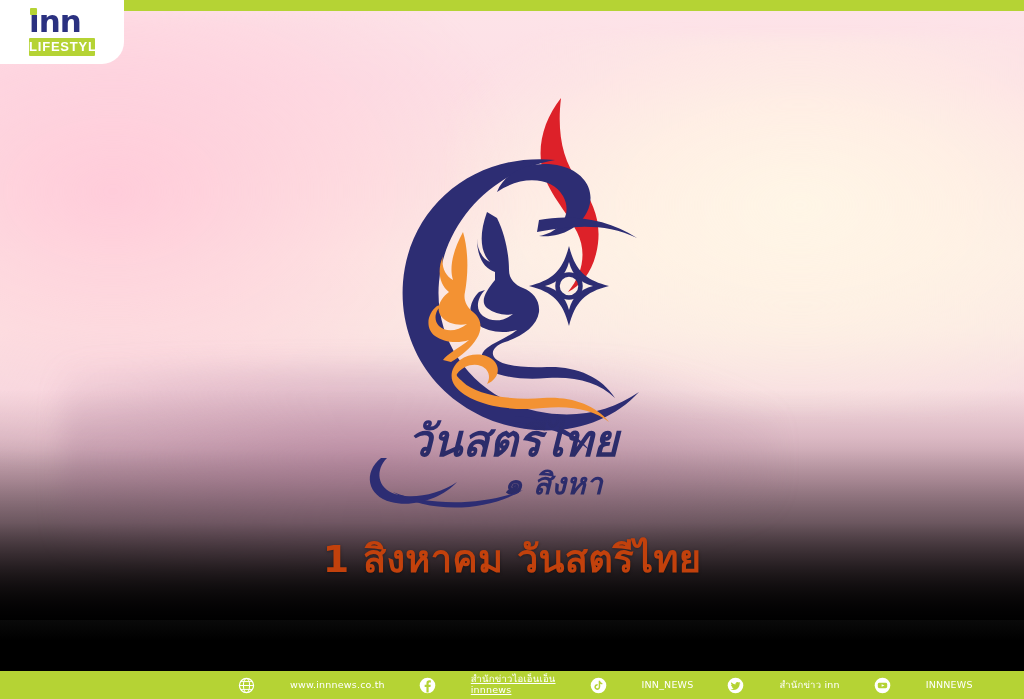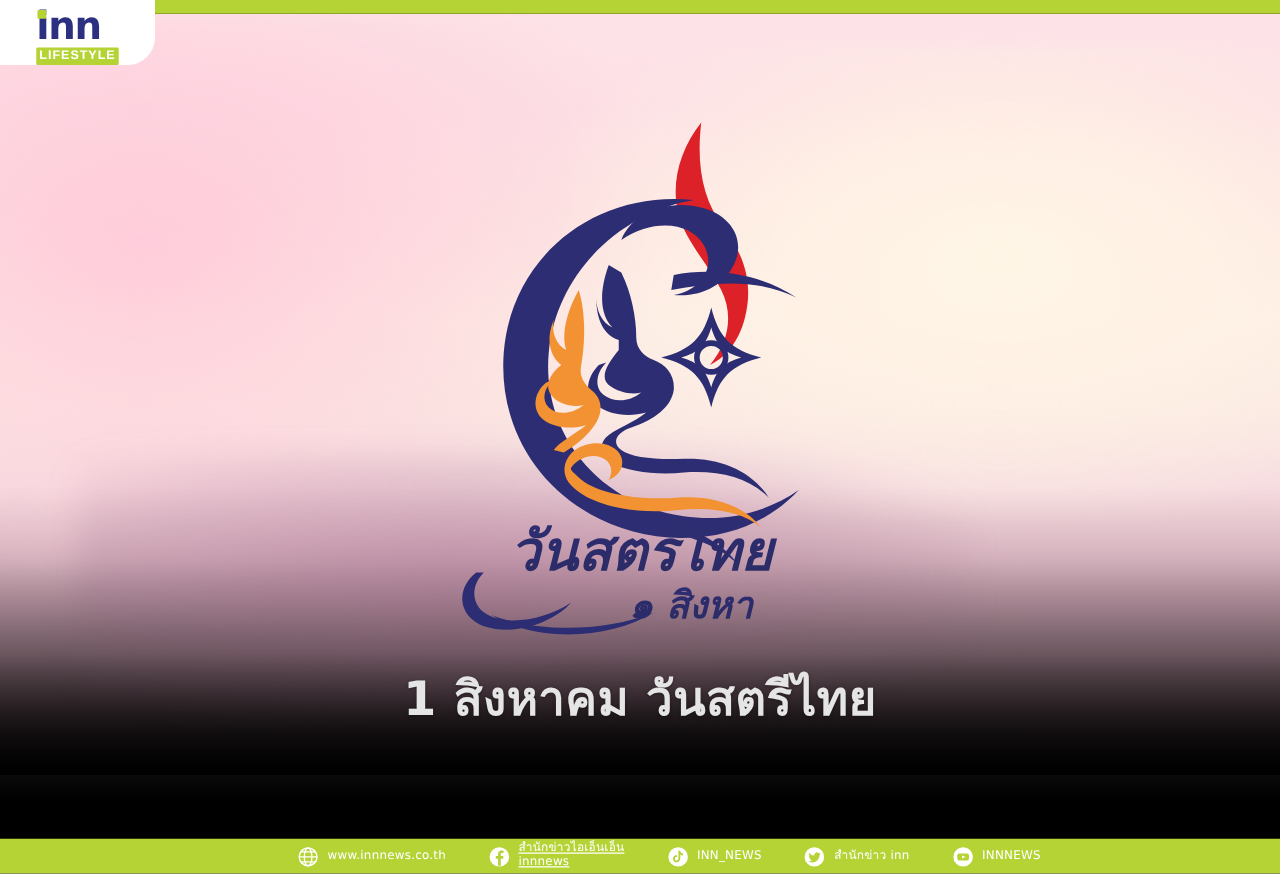--- a/index.html
+++ b/index.html
@@ -95,21 +95,21 @@
        rgba(0,0,0,0.30) 84%,
        rgba(0,0,0,0.72) 94%,
        rgba(0,0,0,0.96) 100%);
   }
 
   
   .logo-badge {
     position: absolute;
     left: 0; top: 0;
     width: 124px;
-    height: 52px;
+    height: 64px;
     background: #ffffff;
     border-bottom-right-radius: 22px;
     z-index: 40;
     display: flex;
     justify-content: center;
   }
   .logo-inner {
     position: relative;
     width: 66px;
     margin-top: 7px;
@@ -130,21 +130,21 @@
     left: 1px; top: 1px;
     width: 7px; height: 7px;
     background: #b5d334;
     border-radius: 1px;
   }
   .logo-sub {
     display: block;
     margin-top: 2px;
     background: #b5d334;
     color: #ffffff;
-    font-size: 10px;
+    font-size: 13px;
     font-weight: 700;
     letter-spacing: 0.8px;
     text-align: center;
     padding: 1.5px 0 2px;
     border-radius: 1px;
   }
 
   
   .emblem {
     position: absolute;
@@ -158,21 +158,21 @@
   .emblem svg { display: block; width: 100%; height: 100%; }
 
   
   .headline {
     position: absolute;
     left: 0;
     top: 537px;
     width: 1024px;
     text-align: center;
     z-index: 25;
-    color: #e5e5e5;
+    color: #c2410c;
     font-family: "DejaVu Sans", "Liberation Sans", sans-serif;
     font-weight: 700;
     font-size: 38px;
     letter-spacing: 0.3px;
     line-height: 1.18;
     text-shadow: 0 1px 3px rgba(0,0,0,0.35);
   }
 
   
   .blackstrip {
@@ -194,20 +194,21 @@
     display: flex;
     align-items: center;
     padding-left: 238px;
     box-sizing: border-box;
   }
   .f-item {
     display: flex;
     align-items: center;
     margin-right: 34px;
     white-space: nowrap;
+    gap: 28px;
   }
   .f-ico {
     width: 17px; height: 17px;
     flex: 0 0 17px;
     margin-right: 7px;
     display: flex;
     align-items: center;
     justify-content: center;
   }
   .f-ico svg { display: block; width: 17px; height: 17px; }

